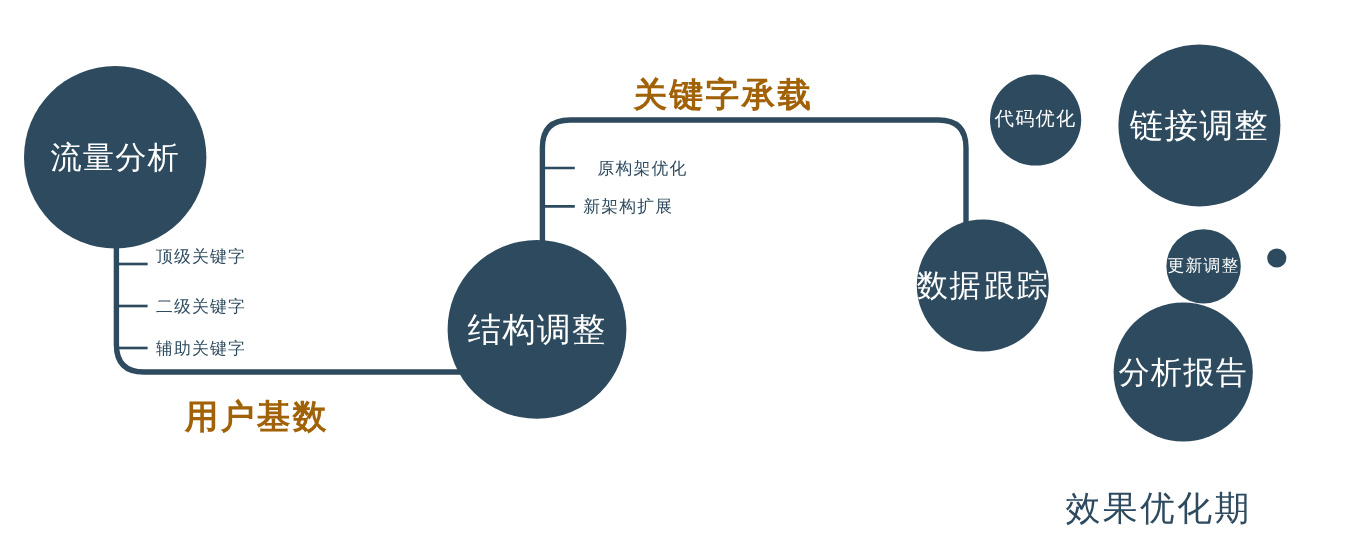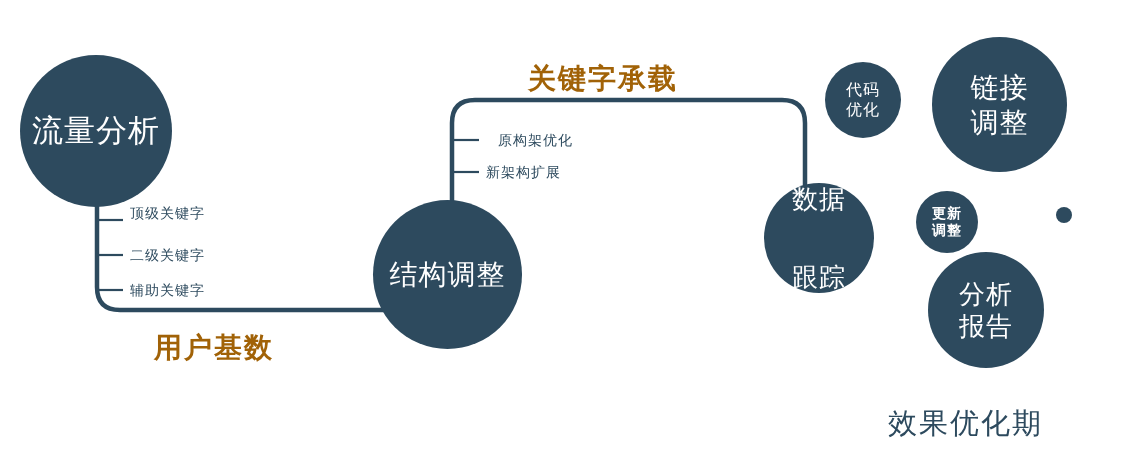--- a/index.html
+++ b/index.html
@@ -18,33 +18,33 @@
   .connectors { position: absolute; left: 0; top: 0; }
   .connector { fill: none; stroke: #2d4a5e; stroke-width: 4.5; }
   .tick { fill: none; stroke: #2d4a5e; stroke-width: 2.2; }
 
   .circle {
     position: absolute;
     border-radius: 50%;
     background: #2d4a5e;
     color: #ffffff;
     display: flex;
-    flex-direction: column;
+    flex-direction: row;
     align-items: center;
     justify-content: center;
     text-align: center;
     line-height: 1.25;
     letter-spacing: 1px;
   }
-  .c-traffic  { left: 20px;  top: 55px;  width: 152px; height: 152px; font-size: 31px; }
+  .c-traffic  { left: 20px;  top: 55px;  width: 152px; height: 152px; font-size: 26px; }
   .c-structure{ left: 373px; top: 200px; width: 149px; height: 149px; font-size: 28px; }
   .c-tracking { left: 764px; top: 183px; width: 110px; height: 110px; font-size: 26px; justify-content: space-between; }
   .c-code     { left: 825px; top: 62px;  width: 76px;  height: 76px;  font-size: 16px; }
   .c-link     { left: 932px; top: 37px;  width: 135px; height: 135px; font-size: 28px; }
-  .c-update   { left: 916px; top: 191px; width: 62px;  height: 62px;  font-size: 14px; font-weight: bold; }
+  .c-update   { left: 972px; top: 191px; width: 62px;  height: 62px;  font-size: 14px; font-weight: normal; }
   .c-dot      { left: 1056px;top: 207px; width: 16px;  height: 16px; }
   .c-report   { left: 928px; top: 252px; width: 116px; height: 116px; font-size: 26px; }
 
   .edge-label {
     position: absolute;
     color: #a16207;
     white-space: nowrap;
   }
   .kw-carry  { left: 528px; top: 60px;  font-size: 28px; font-weight: 600; letter-spacing: 2px; }
   .user-base { left: 154px; top: 329px; font-size: 28px; font-weight: bold; letter-spacing: 2px; }

